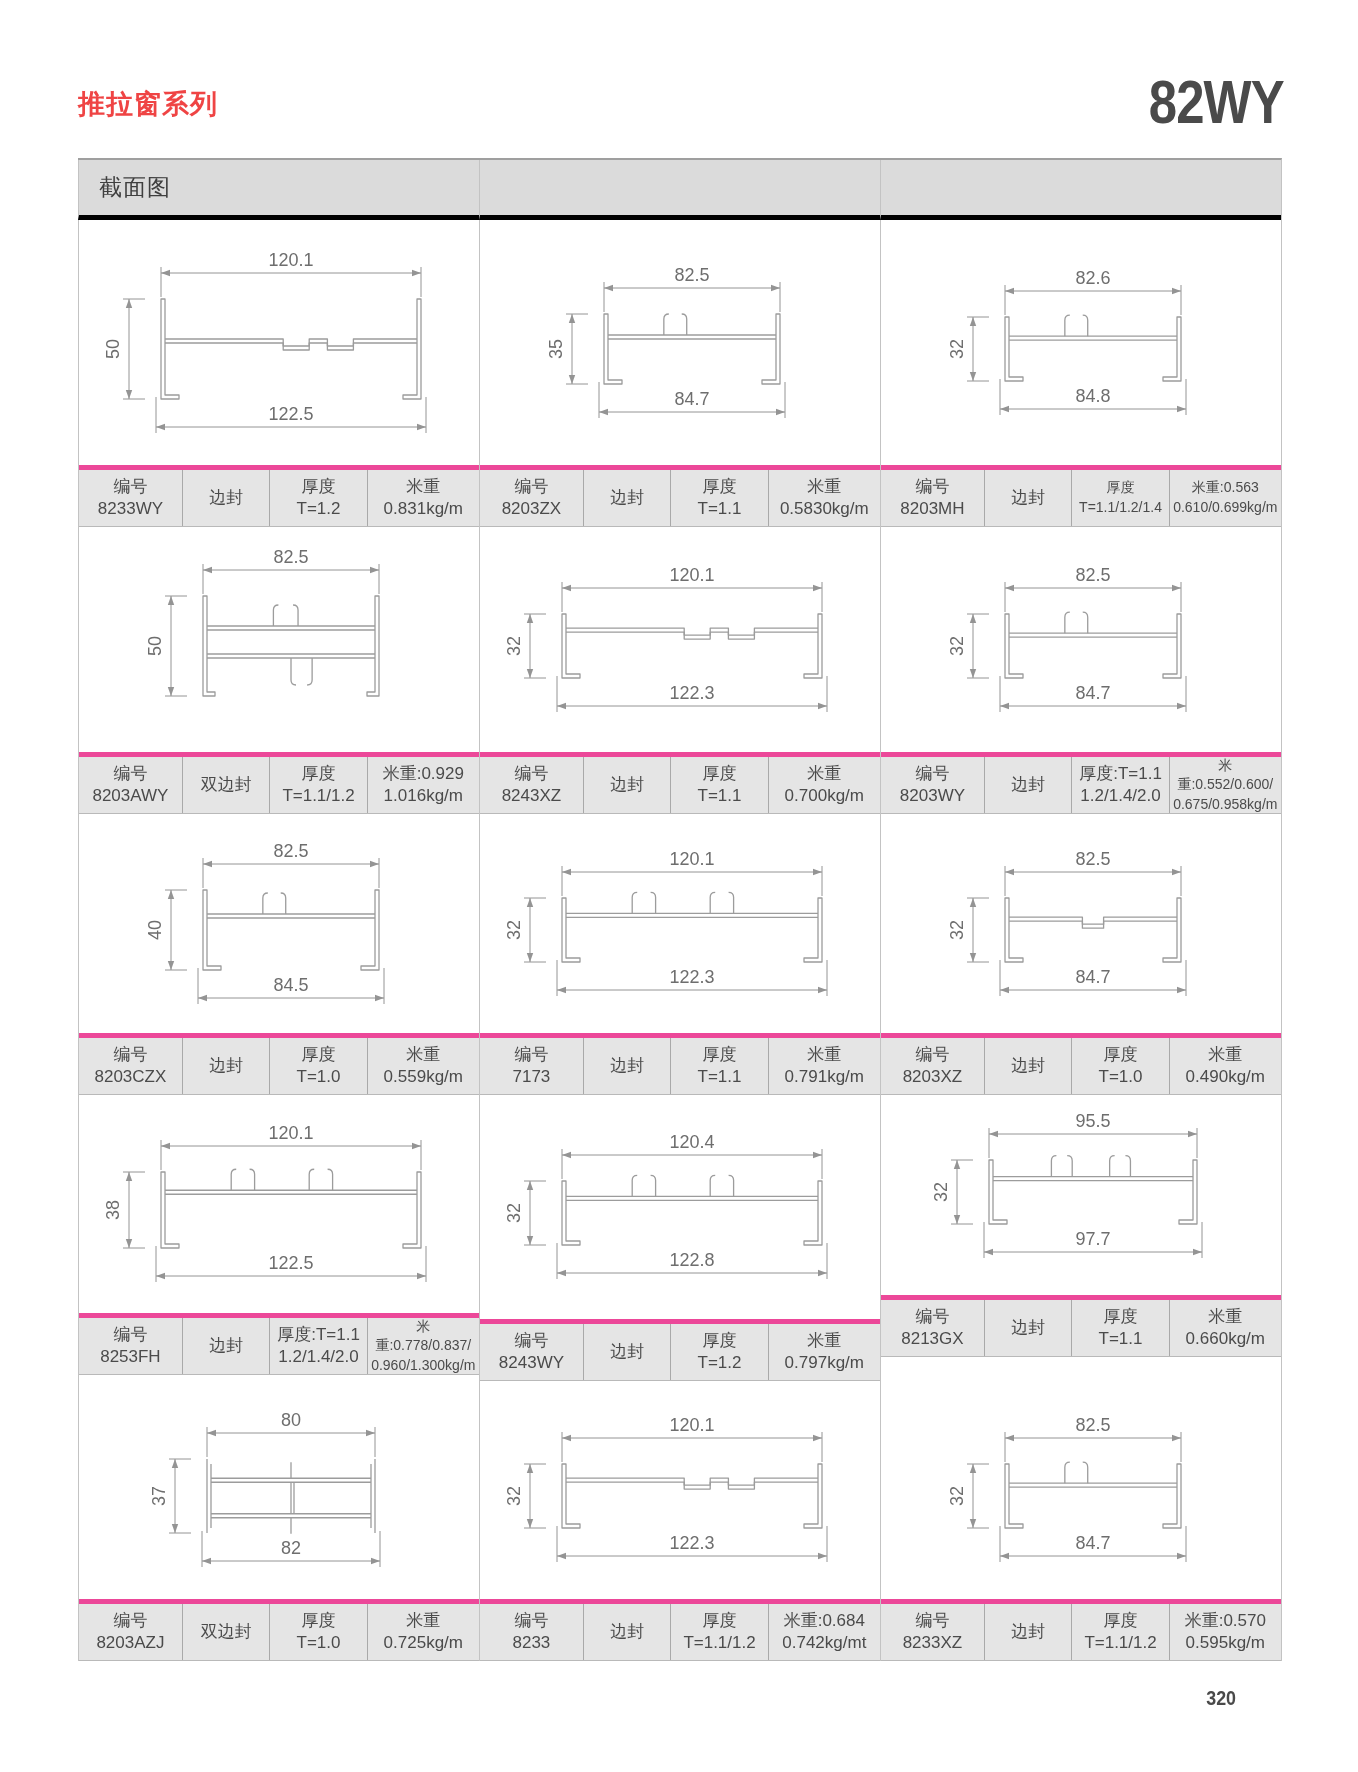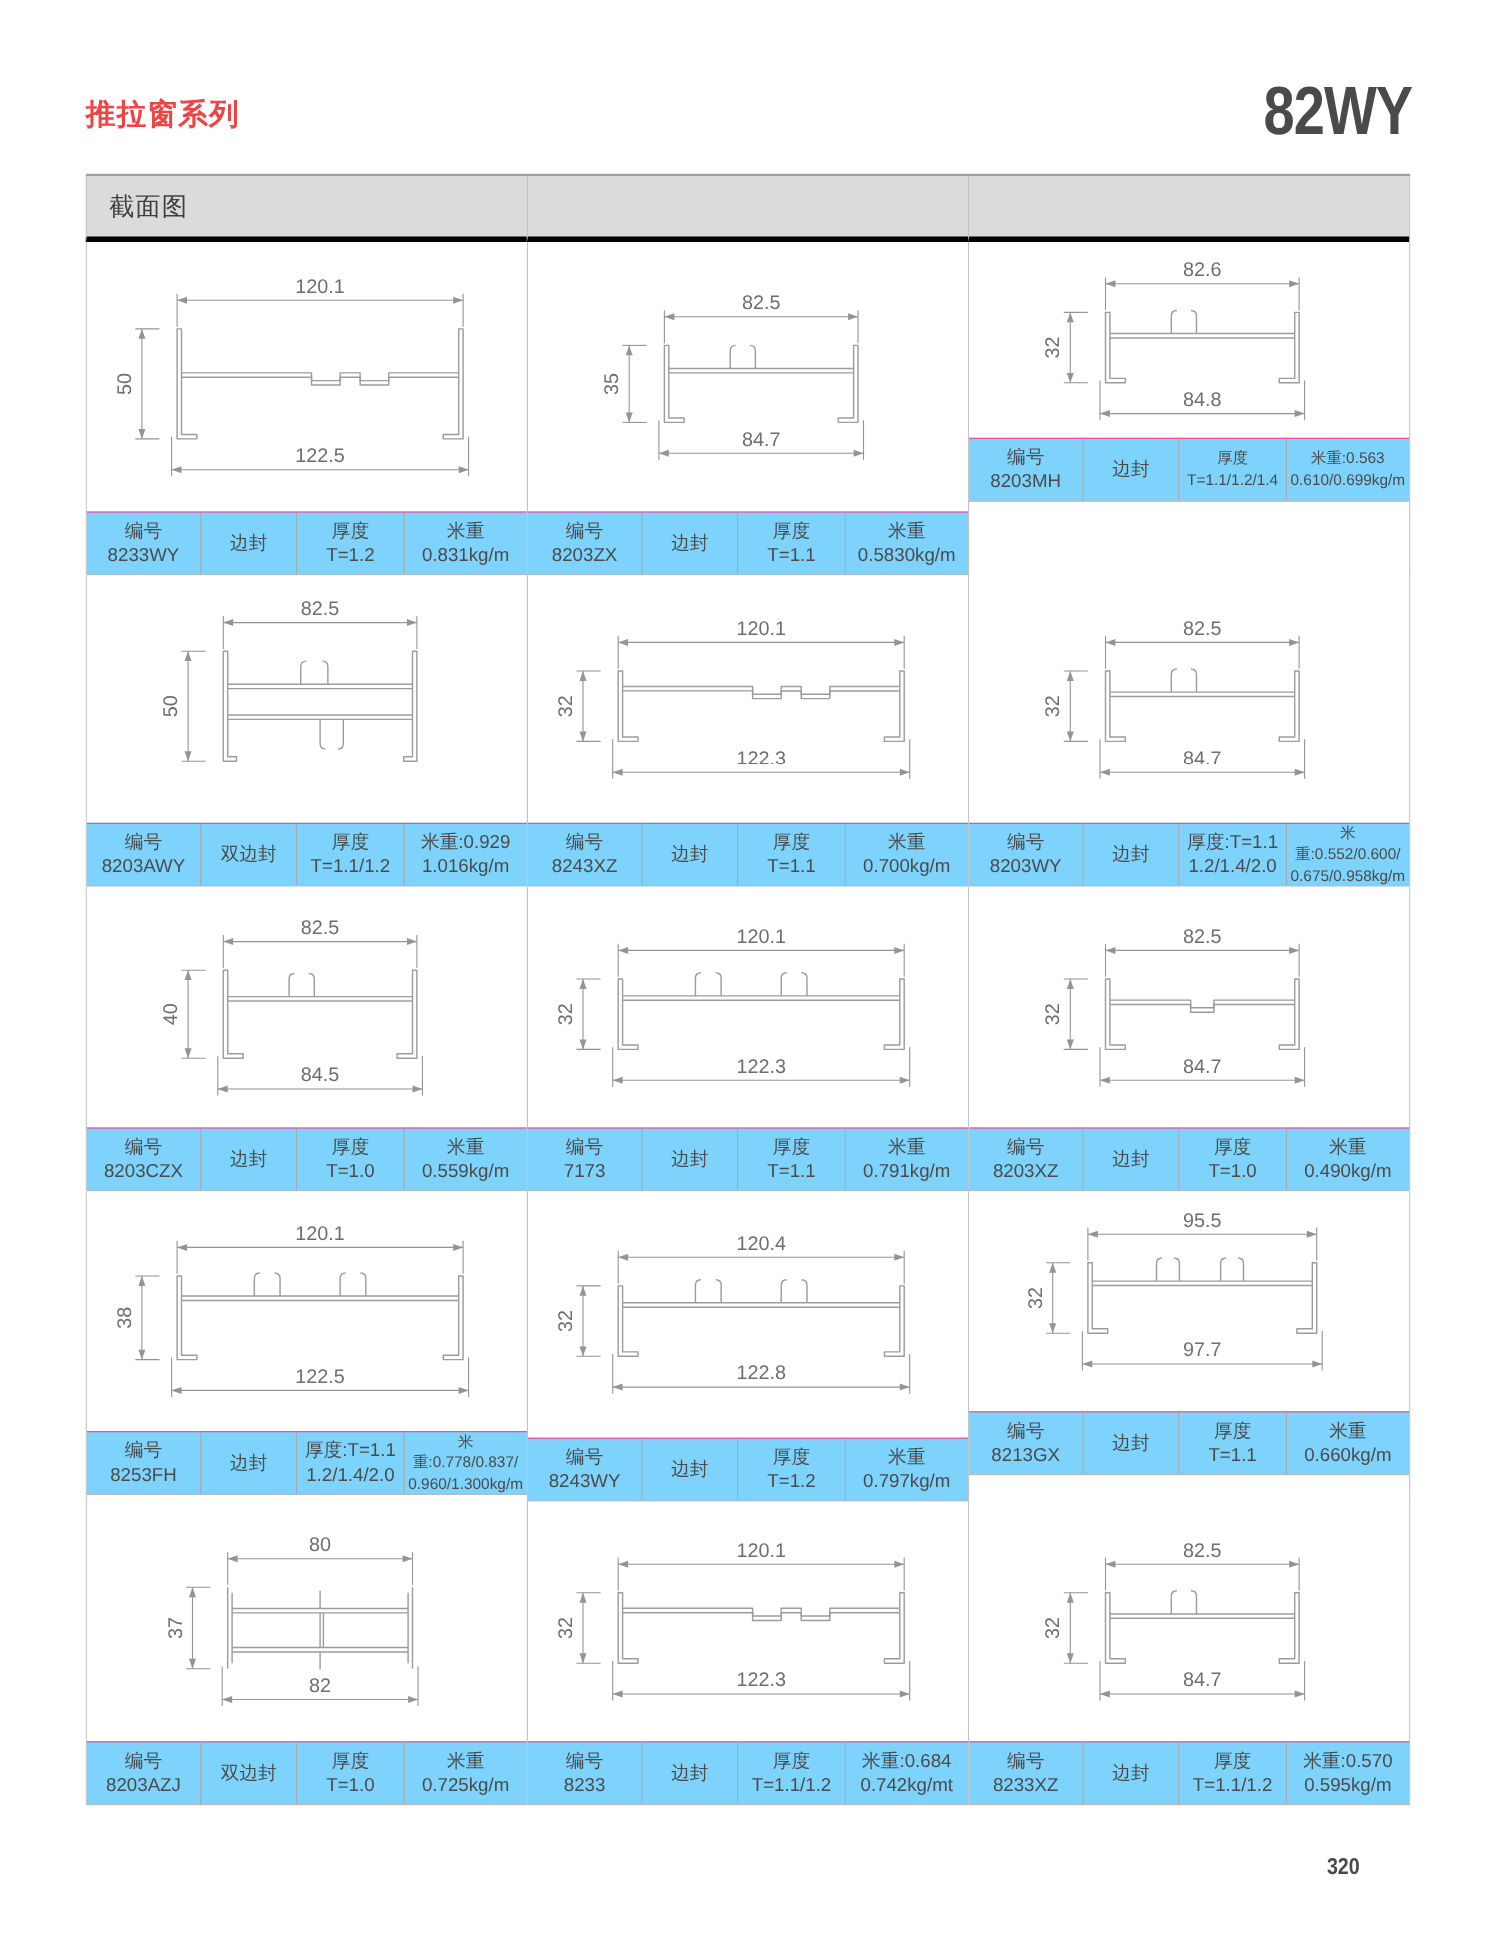--- a/index.html
+++ b/index.html
@@ -6,21 +6,21 @@
   body{width:1358px;height:1772px;position:relative;font-family:"Liberation Sans","DejaVu Sans",sans-serif;color:#444;}
   .page{position:absolute;inset:0;background:#fff;}
   .series-title{position:absolute;left:78px;top:86px;font-size:27px;font-weight:700;color:#ef4444;letter-spacing:1px;}
   .model-code{position:absolute;right:74px;top:66px;font-size:62px;font-weight:800;color:#4a4a4a;transform:scaleX(.82);transform-origin:right center;letter-spacing:-1px;}
   .grid{position:absolute;left:78px;top:158px;width:1203px;display:grid;grid-template-columns:repeat(3,1fr);border-right:1px solid #c3c3c3;border-top:2px solid #9f9f9f;}
   .hcell{height:55px;background:#dbdbdb;border-left:1px solid #c3c3c3;display:flex;align-items:center;border-bottom:5px solid #000000;}
   .hcell .hlabel{font-size:23px;color:#3f3f3f;padding-left:20px;letter-spacing:1px;}
   .cellcol{border-left:1px solid #c3c3c3;display:flex;flex-direction:column;}
   .diagram{display:flex;align-items:center;justify-content:center;overflow:hidden;background:#fff;}
   .diagram svg{display:block;}
-  .spec{height:56px;background:#7dd3fc;border-top:1px solid #ec4899;border-bottom:1px solid #b9b9b9;display:grid;grid-template-columns:1.08fr .92fr 1.02fr 1.18fr;}
+  .spec{height:56px;background:#e5e5e5;border-top:5px solid #ec4899;border-bottom:1px solid #b9b9b9;display:grid;grid-template-columns:1.08fr .92fr 1.02fr 1.18fr;}
   .speccell{display:flex;flex-direction:column;justify-content:center;align-items:center;text-align:center;color:#4b4b4b;font-size:17px;line-height:1.32;padding:1px 2px;overflow:hidden;}
   .speccell+.speccell{border-left:1px solid #a9a9a9;}
   .speccell.tight{font-size:14px;line-height:1.4;}
   .page-number{position:absolute;right:122px;top:1686px;font-size:21px;font-weight:700;color:#4a4a4a;transform:scaleX(.85);transform-origin:right center;}
 </style>
 </head>
 <body>
 
 <div class="page">
   <div class="series-title">推拉窗系列</div>
@@ -122,21 +122,21 @@
             <div>厚度</div>
             <div>T=1.1</div>
           </div>
           <div class="speccell">
             <div>米重</div>
             <div>0.5830kg/m</div>
           </div>
         </div>
       </div>
       <div class="cellcol">
-        <div class="diagram" style="height: 178px;">
+        <div class="diagram" style="height: 245px;">
           <svg viewBox="0 0 400 245" width="100%" height="245">
             <g>
               <path d="M124,97 L124,161 L142,161 L142,157 L128,157 L128,97 Z" fill="none" stroke="#9c9c9c" stroke-width="1.3" stroke-linejoin="round"></path>
               <path d="M300,97 L300,161 L282,161 L282,157 L296,157 L296,97 Z" fill="none" stroke="#9c9c9c" stroke-width="1.3" stroke-linejoin="round"></path>
               <path d="M128,116.2 H296" fill="none" stroke="#9c9c9c" stroke-width="1.3" stroke-linejoin="round"></path>
               <path d="M128,120.2 H296" fill="none" stroke="#9c9c9c" stroke-width="1.3" stroke-linejoin="round"></path>
               <path d="M183.84,116.2 L183.84,100.2 Q183.84,95.2 188.84,95.2" fill="none" stroke="#9c9c9c" stroke-width="1.3" stroke-linejoin="round"></path>
               <path d="M206.72,116.2 L206.72,100.2 Q206.72,95.2 201.72,95.2" fill="none" stroke="#9c9c9c" stroke-width="1.3" stroke-linejoin="round"></path>
               <line x1="124" y1="71" x2="300" y2="71" stroke="#949494" stroke-width="1"></line>
               <polygon points="124,71 133,67.8 133,74.2" fill="#949494"></polygon>

